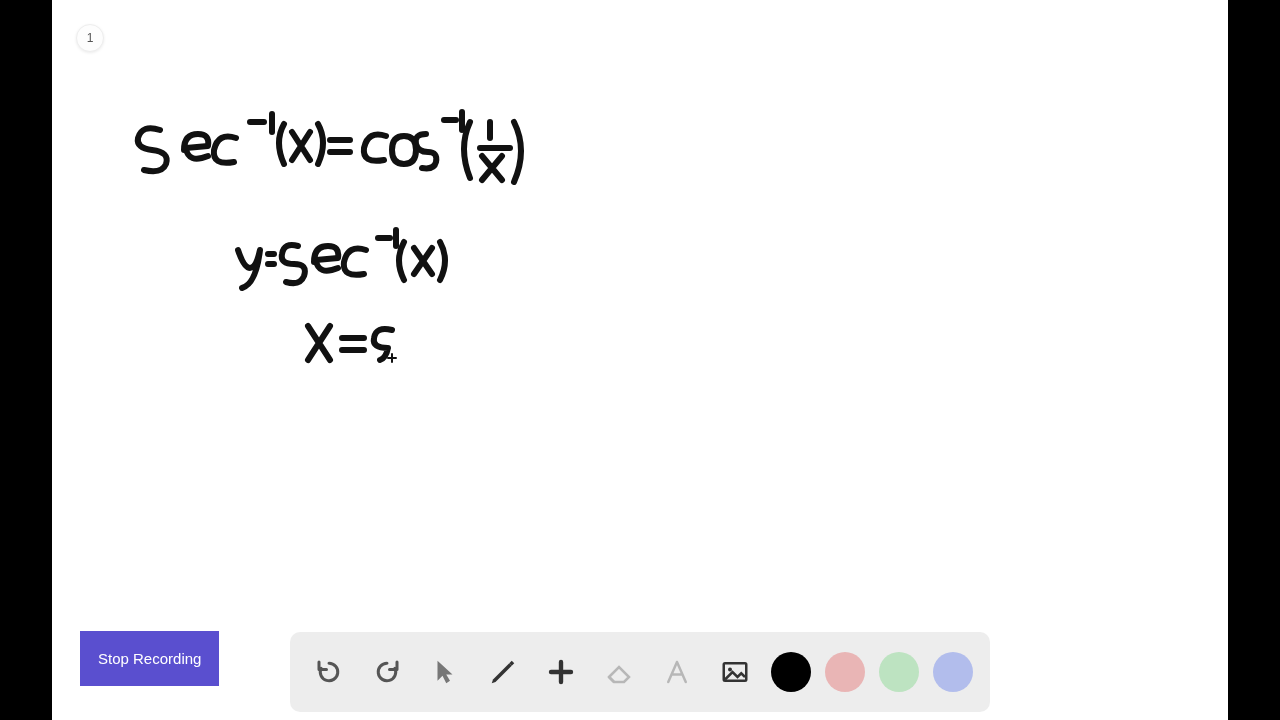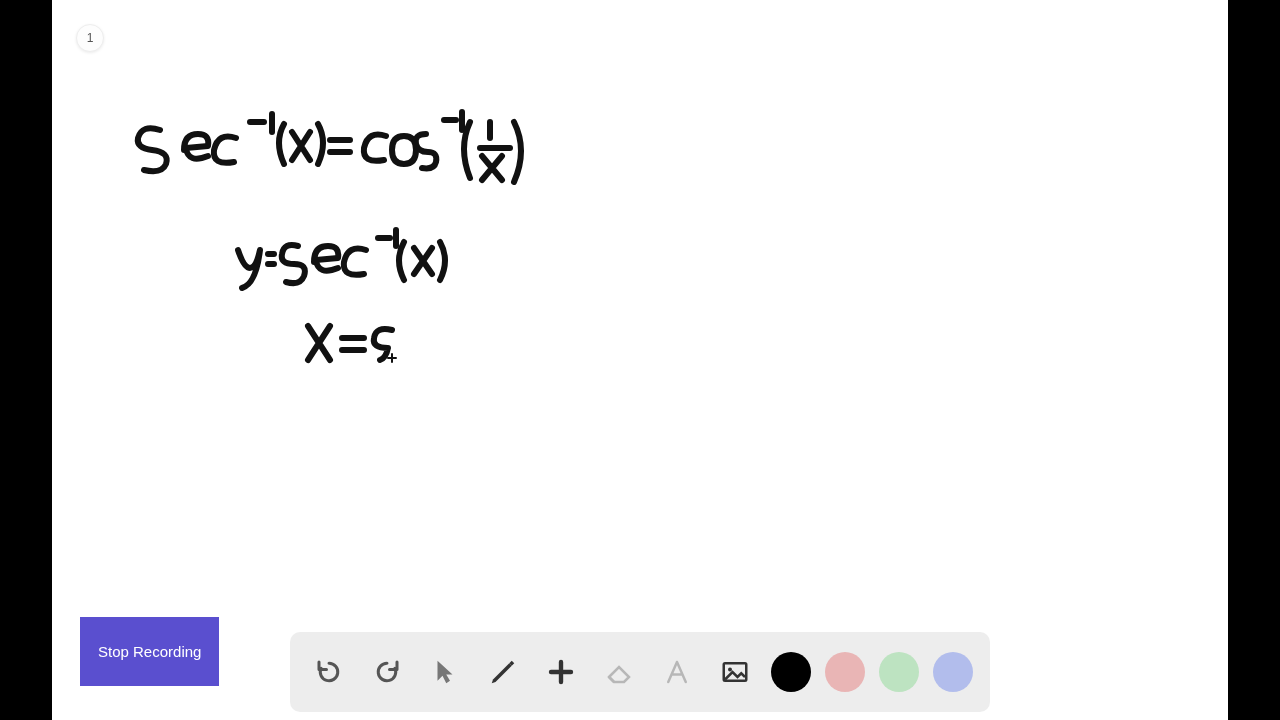--- a/index.html
+++ b/index.html
@@ -38,21 +38,21 @@
   .handwriting {
     position: absolute;
     left: 0;
     top: 0;
     pointer-events: none;
   }
   .stop-btn {
     position: absolute;
     left: 28px;
     bottom: 34px;
-    padding: 26px 18px;
+    padding: 19px 18px;
     background: #5a4fcf;
     color: #fff;
     font-size: 15px;
     border: none;
     cursor: pointer;
     font-weight: 400;
   }
   .toolbar {
     position: absolute;
     left: 50%;

